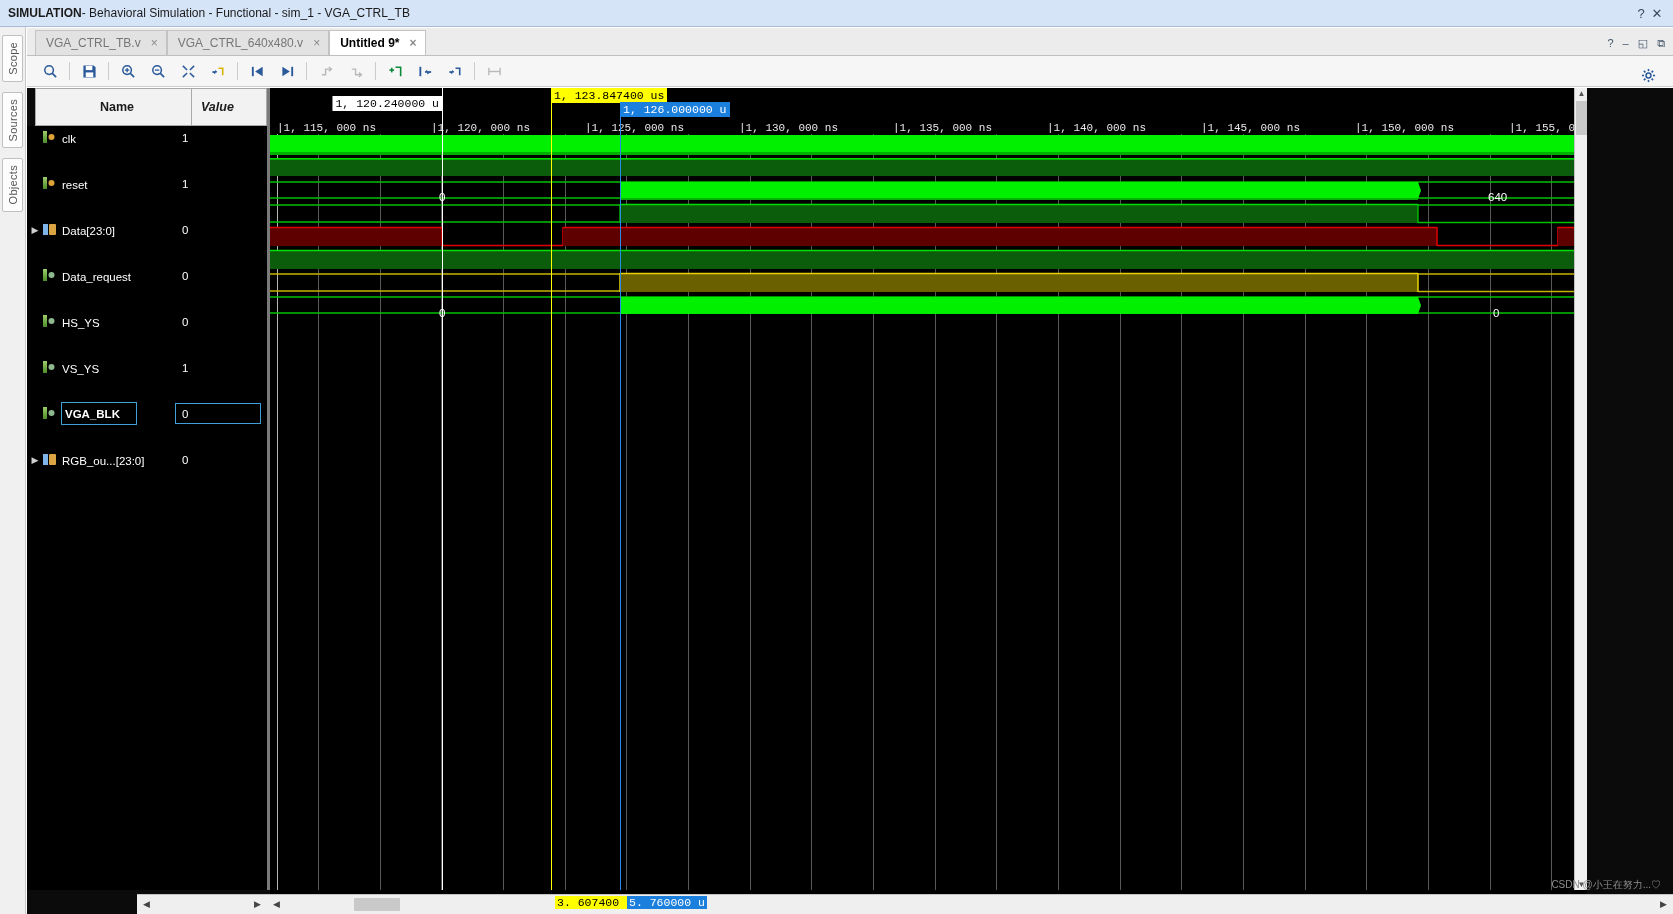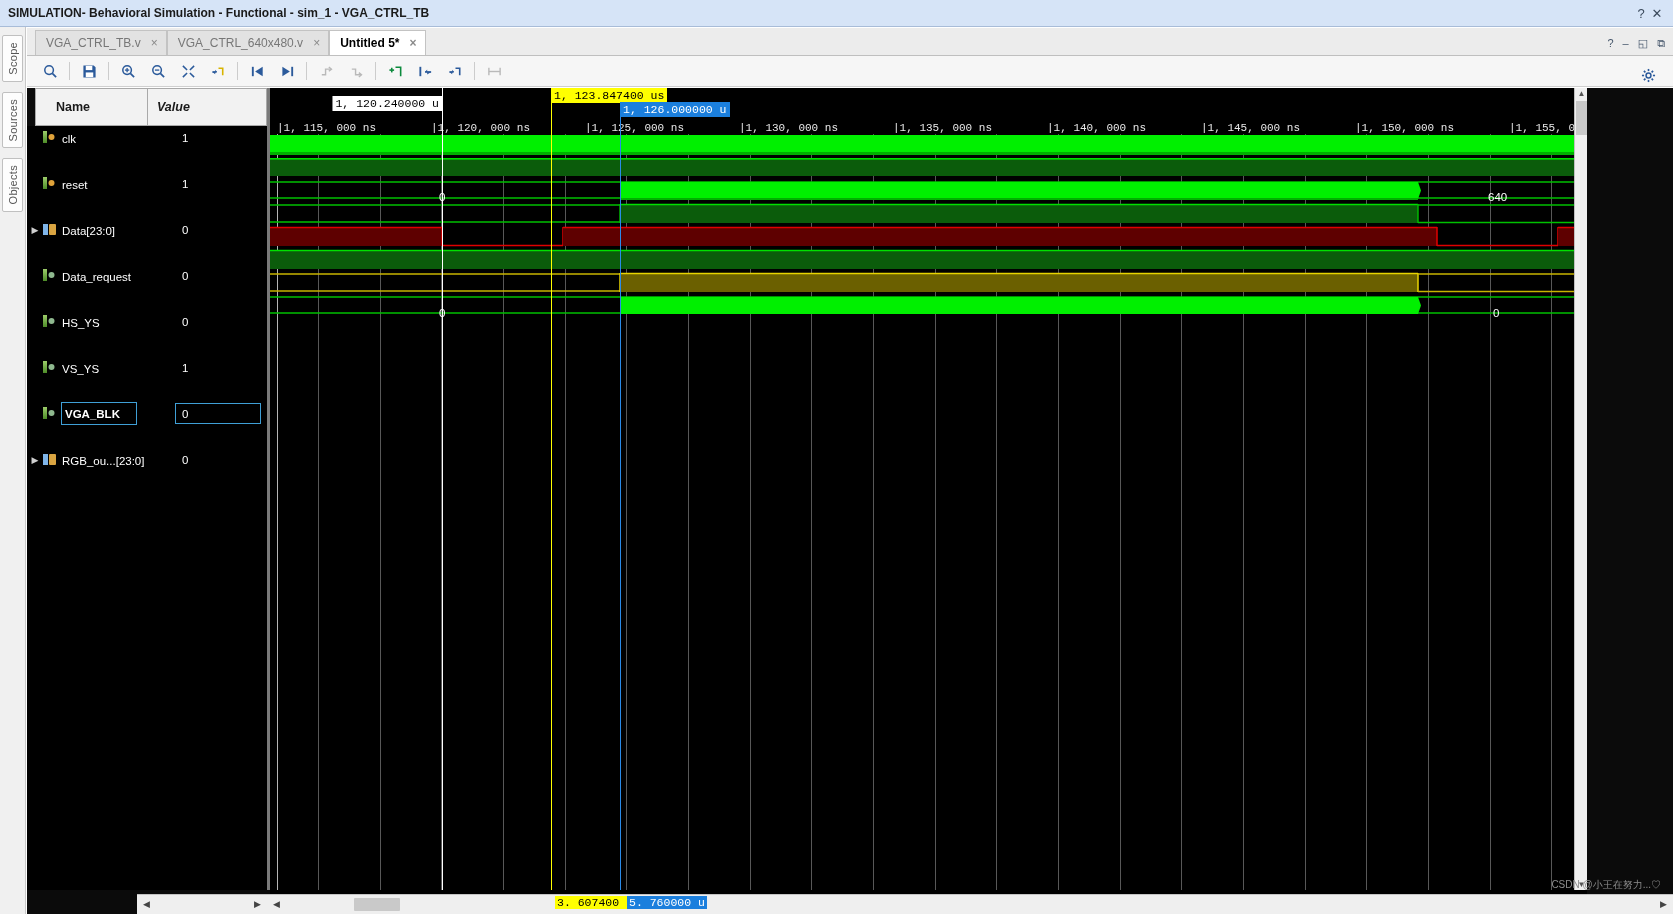--- a/index.html
+++ b/index.html
@@ -3,21 +3,21 @@
 <meta charset="utf-8">
 <style>
   * { margin:0; padding:0; box-sizing:border-box; }
   html,body { width:1673px; height:914px; overflow:hidden; background:#ffffff;
     font-family:"Liberation Sans", sans-serif; }
 
   
   .titlebar{ height:27px; background:#d6e4f7; border-bottom:1px solid #a8bcd8;
     display:flex; align-items:center; padding:0 8px; font-size:12px; color:#1a1a1a; }
   .titlebar .t-strong{ font-weight:bold; }
-  .titlebar .t-rest{ font-weight:bold; }
+  .titlebar .t-rest{ font-weight:normal; }
   .titlebar .spacer{ flex:1; }
   .titlebar .tb-icon{ width:16px; text-align:center; font-size:13px; color:#3b4a5c; cursor:pointer; }
 
   
   .vtabs{ position:absolute; left:0; top:27px; width:26px; height:887px;
     background:#f0f0f0; border-right:1px solid #c8c8c8; padding-top:8px; }
   .vtab{ width:21px; margin:0 auto 10px auto; background:#fdfdfd;
     border:1px solid #c0c0c0; border-radius:2px; padding:6px 0; cursor:pointer; }
   .vtab span{ display:block; writing-mode:vertical-rl; transform:rotate(180deg);
     font-size:11px; color:#555; letter-spacing:0.3px; margin:0 auto; }
@@ -42,21 +42,21 @@
   .tbtn{ width:30px; height:26px; display:flex; align-items:center; justify-content:center; cursor:pointer; }
   .tbtn svg{ display:block; }
   .tsep{ width:1px; height:18px; background:#cccccc; margin:0 4px; }
   .toolbar .gear{ position:absolute; right:10px; top:6px; }
 
   
   .wavewrap{ position:absolute; left:0; top:60px; width:1646px; height:826px; background:#0b0b0b; }
 
   
   .nv-header{ position:absolute; left:8px; top:0; width:232px; height:38px;
-    background:#f2f2f2; border:1px solid #a9a9a9; display:flex; }
+    background:#f2f2f2; border:1px solid #a9a9a9; display:flex;padding-left:44px; }
   .nv-header .hcell{ display:flex; align-items:center; font-size:12.5px; font-weight:bold; color:#1a1a1a; }
   .nv-header .h-name{ width:112px; padding-left:20px; border-right:1px solid #a9a9a9; }
   .nv-header .h-val{ flex:1; padding-left:9px;font-style:italic; }
   .nv-topstrip{ position:absolute; left:0; top:0; width:240px; height:38px; background:#0b0b0b; }
 
   
   .nvbody{ position:absolute; left:0; top:38px; width:240px; height:764px; background:#000; }
   .sigrow{ height:23px; display:flex; align-items:center; position:relative; }
   .sigrow .arrow{ width:16px; text-align:center; font-size:9px; color:#cfcfcf; cursor:pointer; }
   .sigrow .arrow.blank{ color:transparent; }
@@ -162,21 +162,21 @@
   <div class="tabrow">
     <div class="ftab">
       <span>VGA_CTRL_TB.v</span>
       <span class="x">×</span>
     </div>
     <div class="ftab">
       <span>VGA_CTRL_640x480.v</span>
       <span class="x">×</span>
     </div>
     <div class="ftab active">
-      <span>Untitled 5*</span>
+      <span>Untitled 9*</span>
       <span class="x">×</span>
     </div>
     <div class="right-icons">
       <span>?</span>
       <span>–</span>
       <span>◱</span>
       <span>⧉</span>
     </div>
   </div>
 

